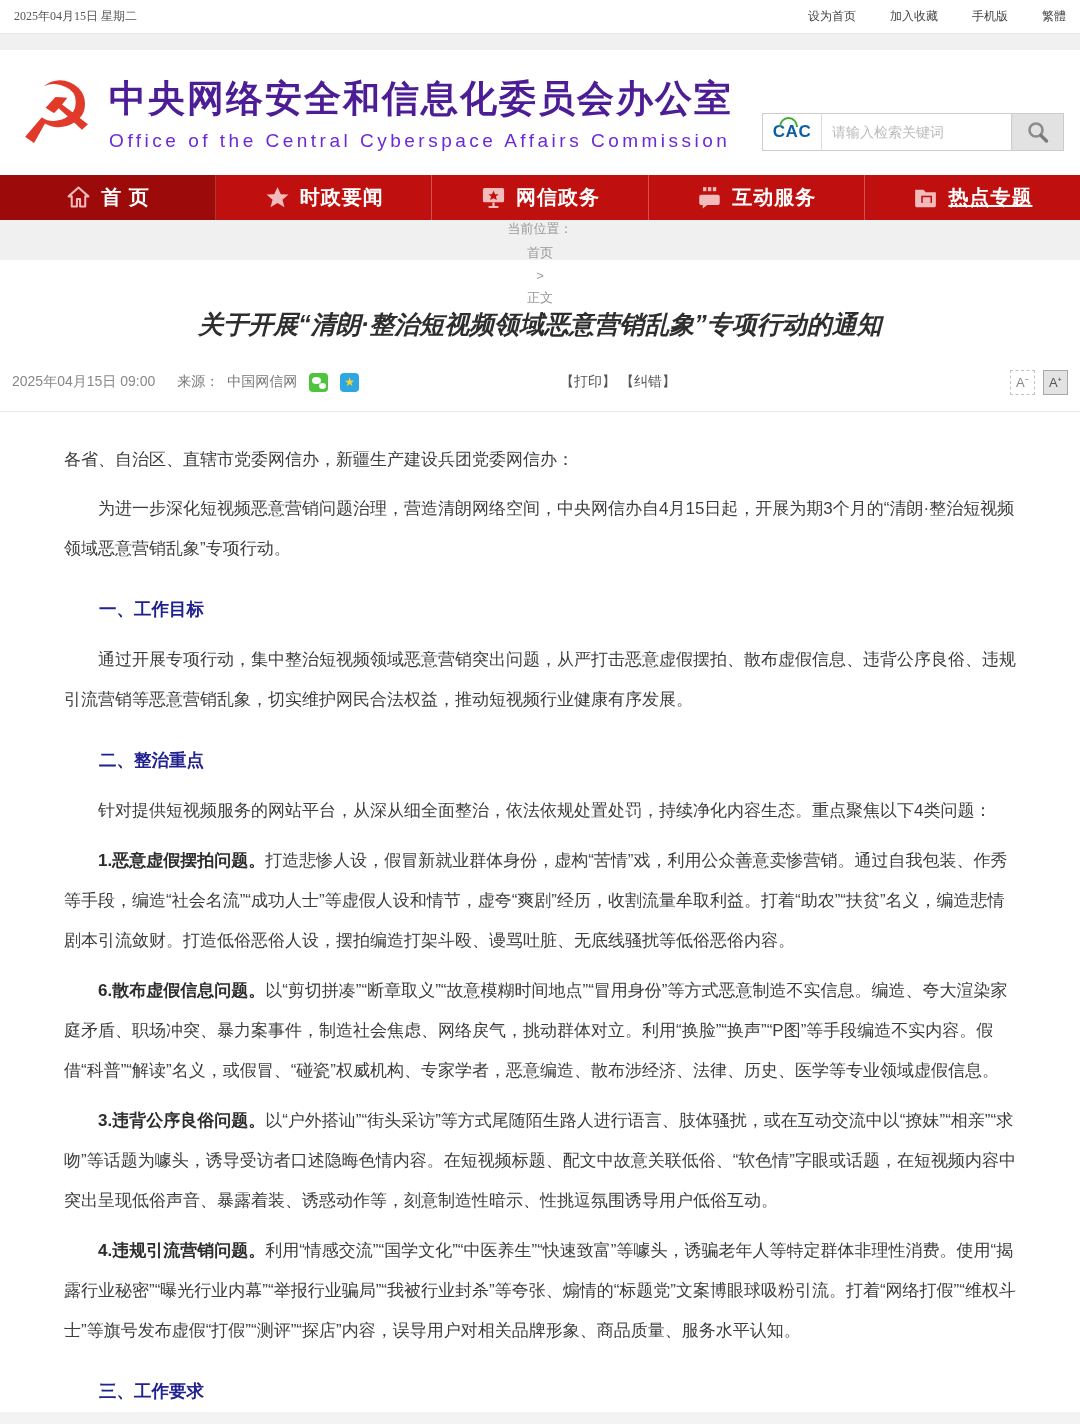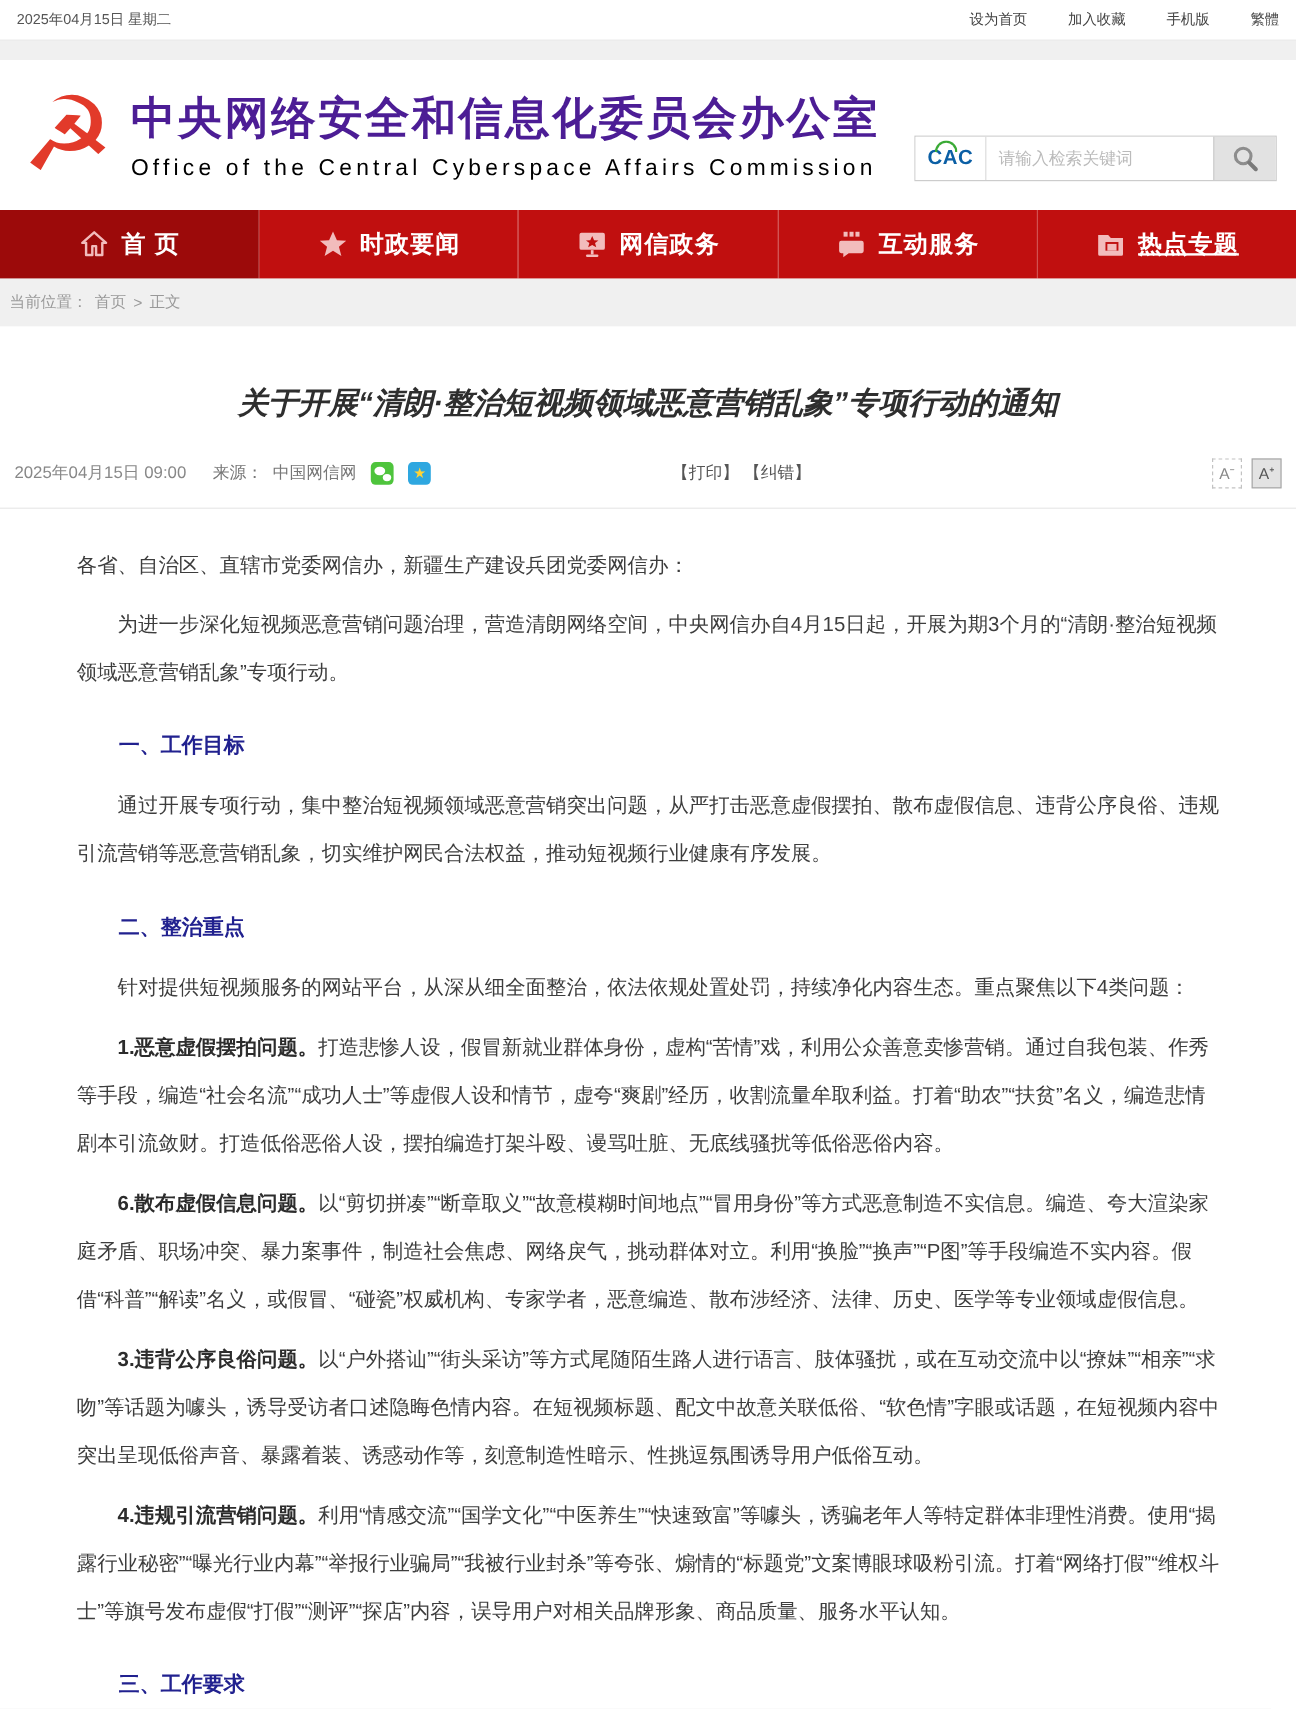--- a/index.html
+++ b/index.html
@@ -2,56 +2,56 @@
 <html><head>
 <meta charset="utf-8">
 <style>
   * { margin:0; padding:0; box-sizing:border-box; }
   html,body { width:1080px; height:1424px; overflow:hidden; background:#f3f3f3;
     font-family:"Liberation Sans","DejaVu Sans",sans-serif; }
 
   
   .topbar { height:34px; background:#fff; border-bottom:1px solid #e6e6e6;
     display:flex; align-items:center; justify-content:space-between; padding:0 14px;
-    font-size:12px; color:#555; }
+    font-size:12px; color:#555;font-family:Liberation Serif, serif; }
   .topbar-links { display:flex; gap:34px; }
   .topbar-links span { cursor:pointer; color:#444; }
   .top-gap { height:16px; background:#f0f0f0; }
 
   
   .masthead { background:#fff; height:125px; display:flex; align-items:center; padding:0 16px 0 18px; }
   .emblem { font-size:86px; line-height:86px; color:#e23a2a; margin-right:14px;
     font-family:"DejaVu Sans",sans-serif; }
   .site-titles { flex:0 0 auto; }
   .site-title { color:#4c1d95; font-size:37px; font-weight:bold; letter-spacing:2px; }
-  .site-sub { color:#000000; font-size:19px; letter-spacing:3.5px; margin-top:6px; }
+  .site-sub { color:#6d28d9; font-size:19px; letter-spacing:3.5px; margin-top:6px; }
   .search-area { margin-left:auto; display:flex; align-items:center; }
   .search-wrap { display:flex; align-items:stretch; border:1px solid #ccc; height:38px; background:#fff;margin-top:39px; }
   .cac-box { width:58px; display:flex; align-items:center; justify-content:center; background:#fff; }
   .cac-text { font-size:17px; font-weight:bold; color:#0b5fa5; position:relative; letter-spacing:0.5px; }
   .cac-text::before { content:""; position:absolute; left:6px; top:-5px; width:15px; height:8px;
     border:2.5px solid #3aaa35; border-bottom:none; border-radius:50% 50% 0 0/100% 100% 0 0; }
   .search-input { width:190px; border:none; border-left:1px solid #ddd; padding:0 10px;
     font-size:14px; color:#333; outline:none; }
   .search-input::placeholder { color:#bbb; }
   .search-btn { width:52px; background:#e2e2e2; border:none; border-left:1px solid #ccc;
     display:flex; align-items:center; justify-content:center; cursor:pointer; }
 
   
-  .nav { height:57px; display:flex; }
+  .nav { height:45px; display:flex; }
   .nav-item { flex:1 1 0; display:flex; align-items:center; justify-content:center;
     background:#c00f0f; color:#fff; font-size:20px; font-weight:bold; cursor:pointer;
     border-right:1px solid rgba(255,255,255,.28); letter-spacing:1px; }
   .nav-item:last-child { border-right:none;text-decoration:underline; }
   .nav-item.active { background:#9c0a0a; border-right-color:rgba(255,255,255,.18); }
   .nav-ic { width:27px; height:27px; margin-right:9px; flex:0 0 auto; }
 
   
   .crumbs { height:40px; background:#f0f0f0; display:flex; align-items:center;
-    padding:0 8px; font-size:13px; color:#999; gap:6px; }
+    padding:0 8px; font-size:13px; color:#999; gap:6px;flex-direction:column; }
   .crumbs .lnk { color:#999; cursor:pointer; }
 
   
   .content { background:#fff; min-height:1152px; }
   .art-title { text-align:center; font-size:25px; font-weight:bold; color:#2e2e2e;
     padding:46px 120px 0 120px; line-height:1.5;font-style:italic; }
   .meta-row { display:flex; align-items:center; padding:26px 12px 16px 12px;
     border-bottom:1px solid #e8e8e8; font-size:14px; color:#888; }
   .meta-left { display:flex; align-items:flex-start; gap:8px; flex:1.25; }
   .meta-src-label { margin-left:14px; color:#777; }

